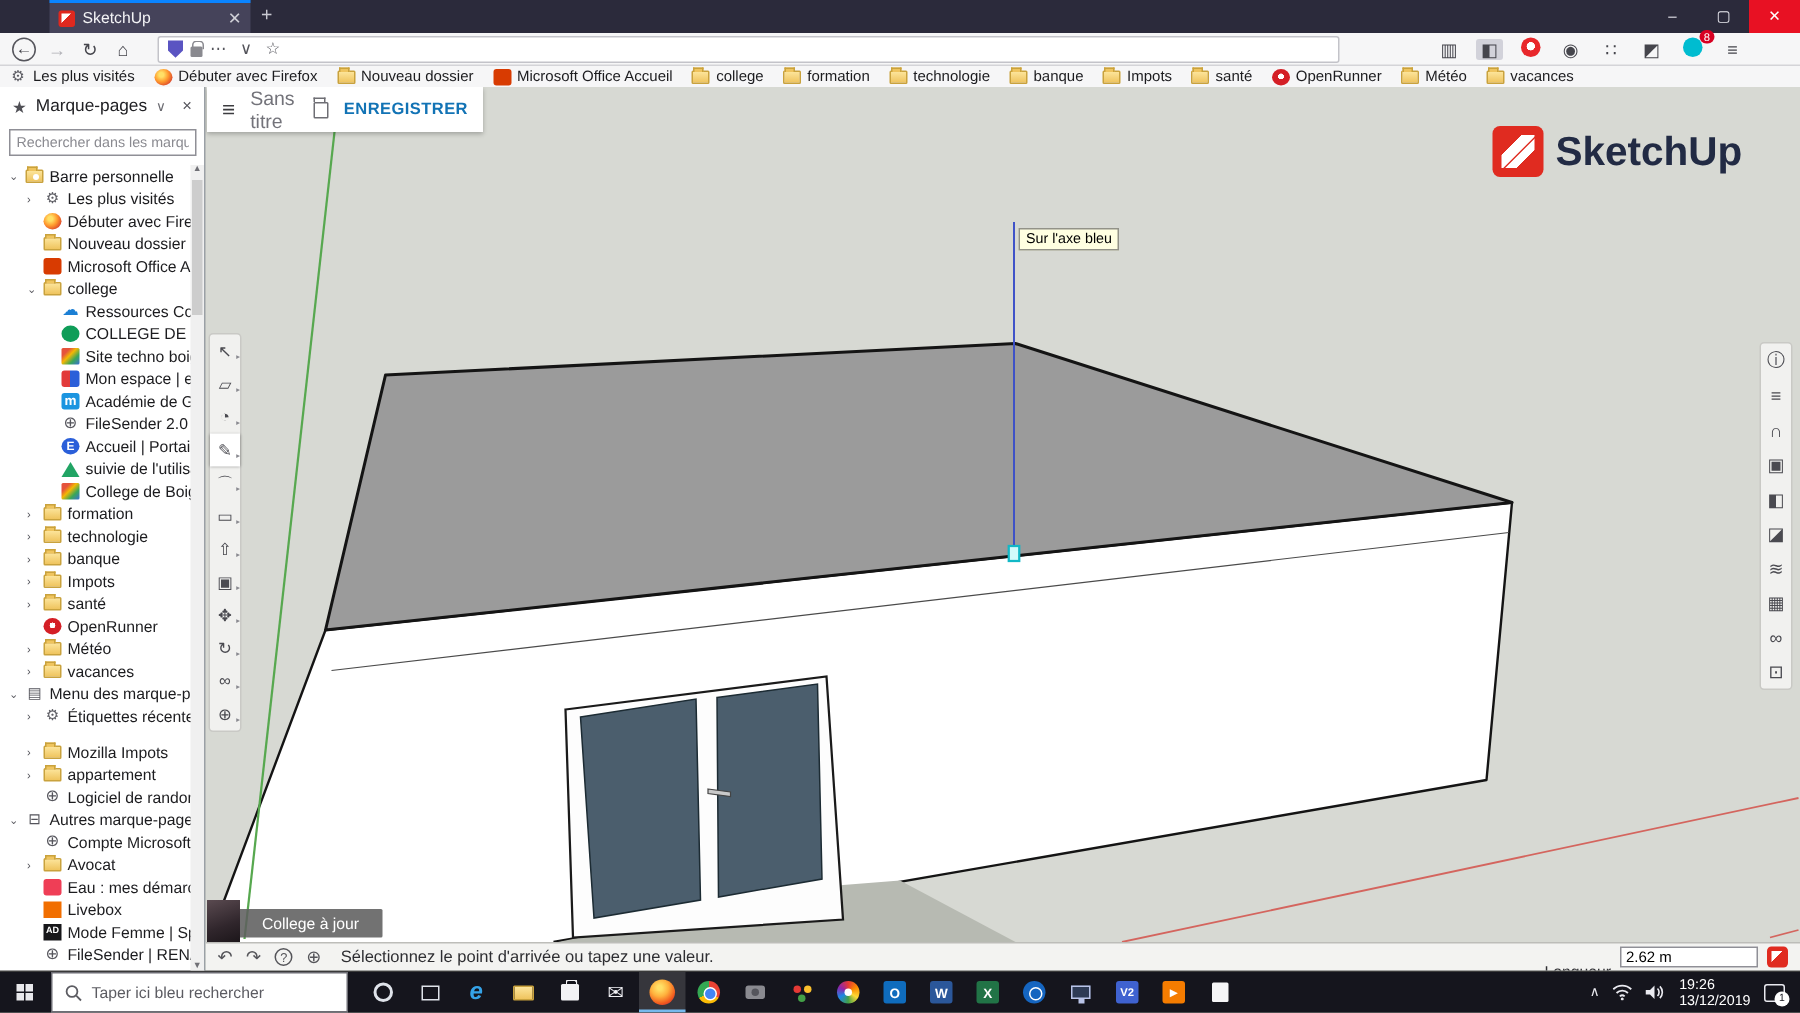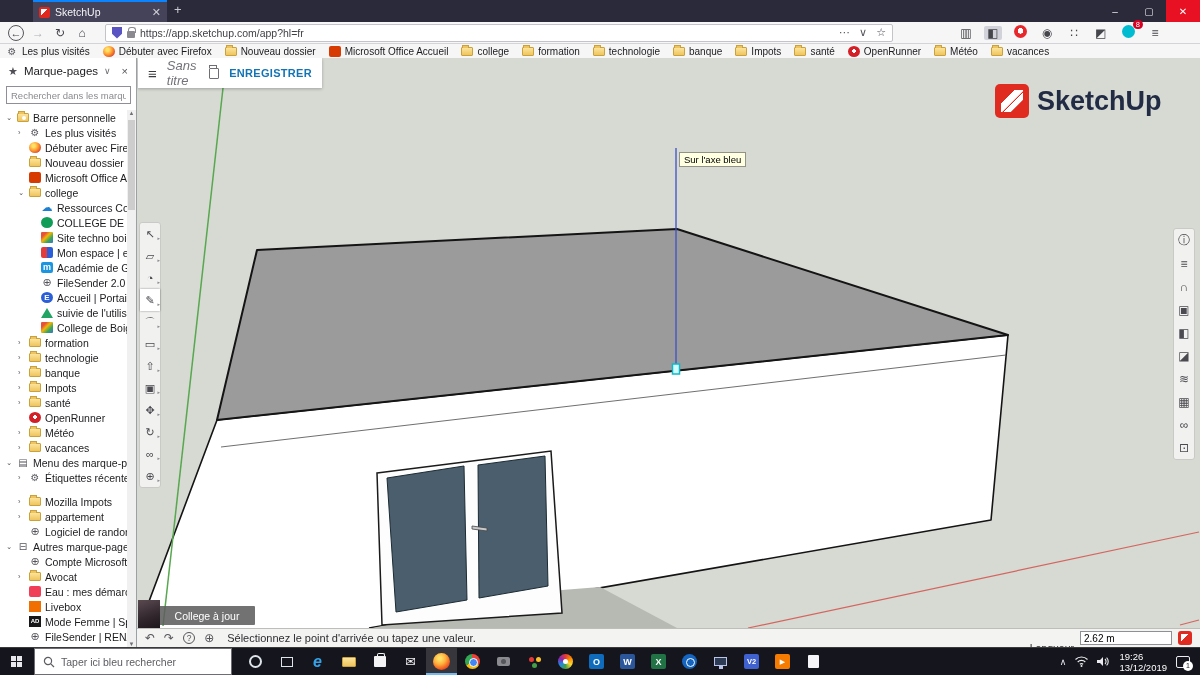--- a/index.html
+++ b/index.html
@@ -94,21 +94,21 @@
   #sb-scroll { position:absolute; right:0; top:52px; width:9px; height:537px; background:#f0f0f0; }
   #sb-scroll .arr { position:absolute; left:0; width:9px; font-size:6px; color:#707076; text-align:center; }
   #sb-scroll .thumb { position:absolute; left:1px; top:10px; width:7px; height:90px; background:#cdcdcd; }
 
   
   #app { position:absolute; left:137px; top:58px; width:1063px; height:589px; background:#d7d9d3; overflow:hidden; }
   #scene { position:absolute; left:0; top:0; }
   #su-toolbar { position:absolute; left:1px; top:0; width:184px; height:30px; background:#fff;
     box-shadow:0 1px 3px rgba(0,0,0,.25); display:flex; align-items:center; gap:10px; padding:0 10px; }
   #su-toolbar .burger { color:#3c3c40; font-size:15px; }
-  #su-toolbar .doc-title { color:#73737a; font-size:13px;font-style:italic; }
+  #su-toolbar .doc-title { color:#73737a; font-size:13px; }
   .folder-outline { width:16px; height:11px; border:1.5px solid #6e6e74; border-radius:1px; position:relative; }
   .folder-outline::before { content:""; position:absolute; left:-1px; top:-4px; width:6px; height:2px;
     border:1.5px solid #6e6e74; border-bottom:none; }
   #su-toolbar .save { color:#1273b5; font-weight:bold; font-size:11px; letter-spacing:.3px; }
   #brand { position:absolute; left:858px; top:26px; display:flex; align-items:center; gap:8px; }
   #brand .logo { width:34px; height:34px; background:#e02b20; border-radius:5px; position:relative; }
   #brand .logo::after { content:""; position:absolute; left:6px; top:6px; width:22px; height:22px;
     background:linear-gradient(135deg,transparent 30%,#fff 31%,#fff 52%,transparent 53%),
                linear-gradient(135deg,transparent 55%,#fff 56%,#fff 72%,transparent 73%); }
   #brand .word { font-size:27px; font-weight:bold; color:#222b44; }
@@ -222,21 +222,20 @@
   </div>
 
   <div id="navbar">
     <span class="nav-ic circled">←</span>
     <span class="nav-ic dis">→</span>
     <span class="nav-ic">↻</span>
     <span class="nav-ic">⌂</span>
     <div id="urlbar">
       <span class="shield"></span>
       <span class="lockico"></span>
-      <span class="url-text">https://app.sketchup.com/app?hl=fr</span>
       <span class="url-right">
         <span>⋯</span>
         <span>∨</span>
         <span>☆</span>
       </span>
     </div>
     <div class="toolbar-icons">
       <span class="ti">▥</span>
       <span class="ti active-bg">◧</span>
       <span class="ti"><span class="av-red"></span></span>

